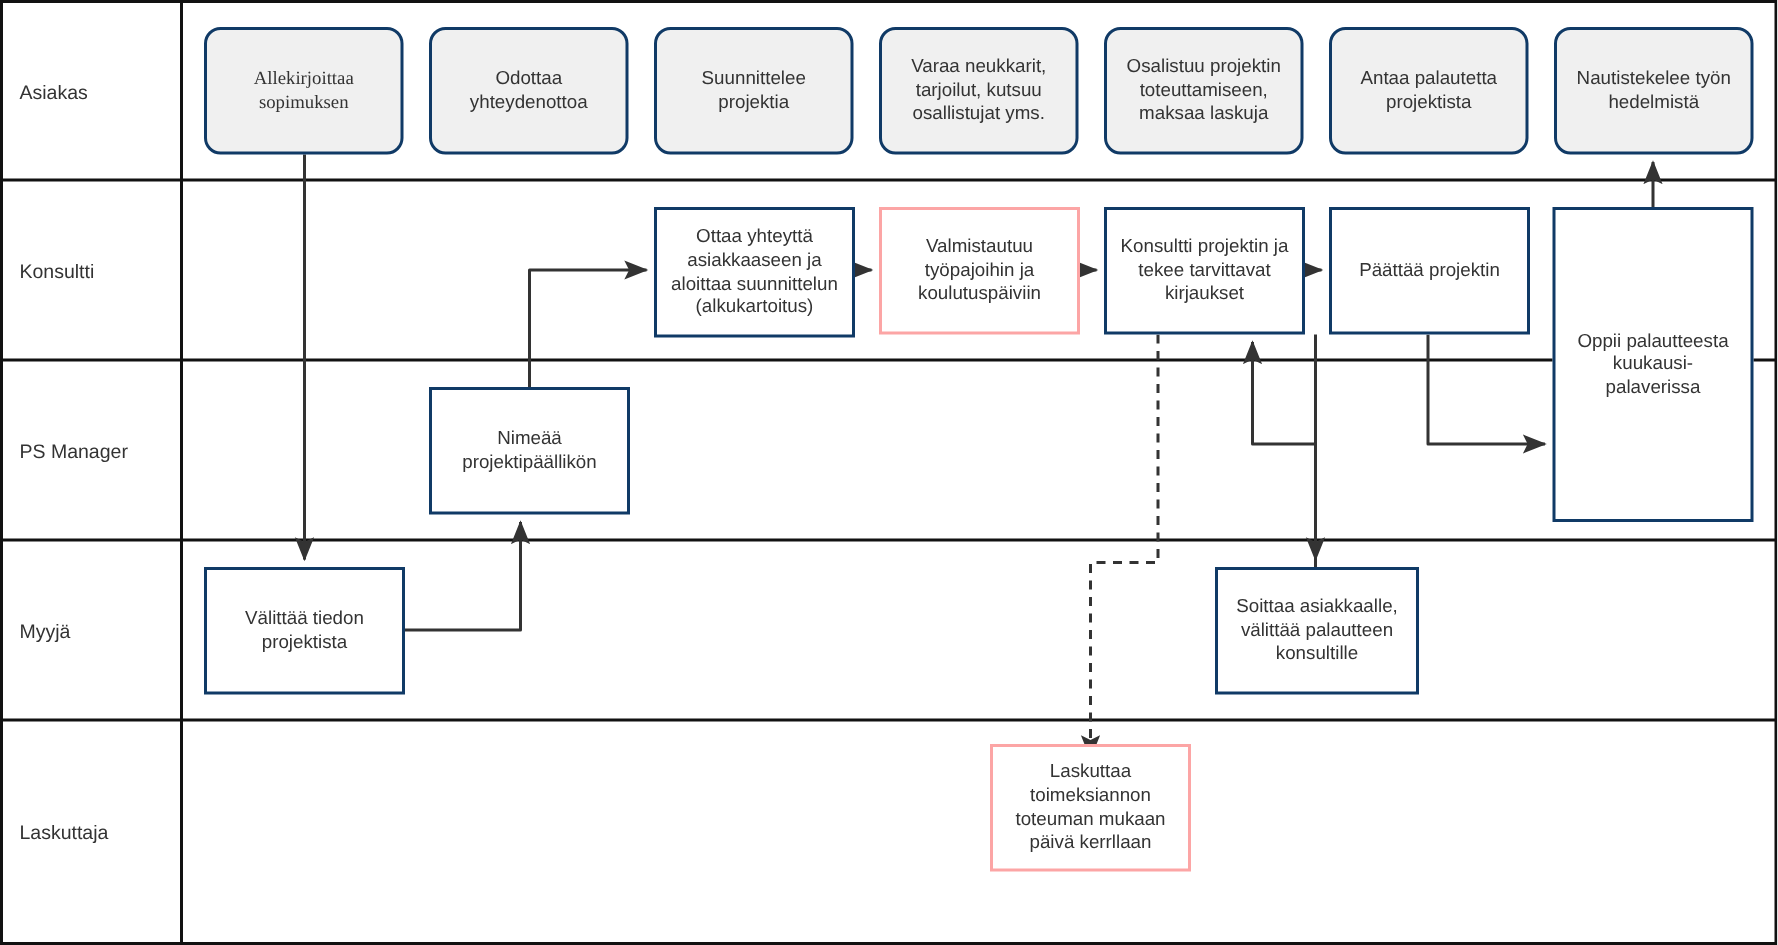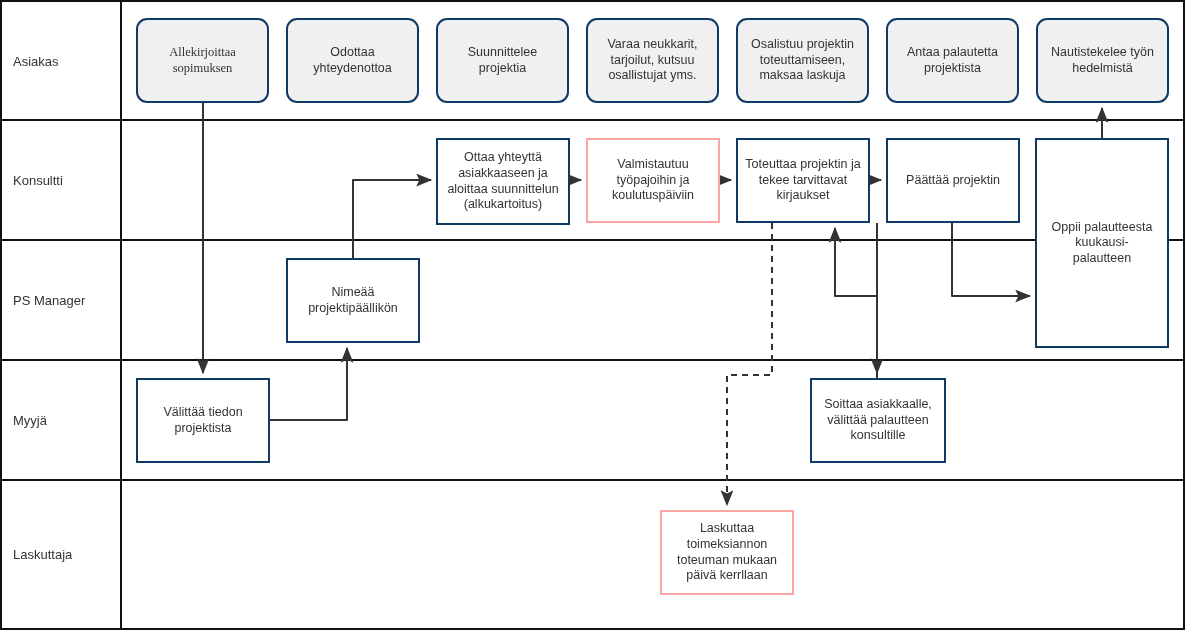--- a/index.html
+++ b/index.html
@@ -141,35 +141,35 @@
   <div class="node rounded" style="left:1036px; top:18px; width:133px; height:85px;">Nautistekelee työn
 hedelmistä</div>
 
   <div class="node rect-blue" style="left:436px; top:138px; width:134px; height:87px;">Ottaa yhteyttä
 asiakkaaseen ja
 aloittaa suunnittelun
 (alkukartoitus)</div>
   <div class="node rect-black" style="left:586px; top:138px; width:134px; height:85px;">Valmistautuu
 työpajoihin ja
 koulutuspäiviin</div>
-  <div class="node rect-blue" style="left:736px; top:138px; width:134px; height:85px;">Toteuttaa projektin ja
+  <div class="node rect-blue" style="left:736px; top:138px; width:134px; height:85px;">Konsultti projektin ja
 tekee tarvittavat
 kirjaukset</div>
   <div class="node rect-blue" style="left:886px; top:138px; width:134px; height:85px;">Päättää projektin</div>
   <div class="node rect-blue" style="left:1035px; top:138px; width:134px; height:210px;">Oppii palautteesta
 kuukausi-
-palautteen</div>
+palaverissa</div>
 
   <div class="node rect-blue" style="left:286px; top:258px; width:134px; height:85px;">Nimeää
 projektipäällikön</div>
 
   <div class="node rect-blue" style="left:136px; top:378px; width:134px; height:85px;">Välittää tiedon
 projektista</div>
   <div class="node rect-blue" style="left:810px; top:378px; width:136px; height:85px;">Soittaa asiakkaalle,
 välittää palautteen
 konsultille</div>
 
-  <div class="node rect-black" style="left:660px; top:510px; width:134px; height:85px;">Laskuttaa
+  <div class="node rect-black" style="left:660px; top:496px; width:134px; height:85px;">Laskuttaa
 toimeksiannon
 toteuman mukaan
 päivä kerrllaan</div>
 
 </div>
 
 </body></html>

